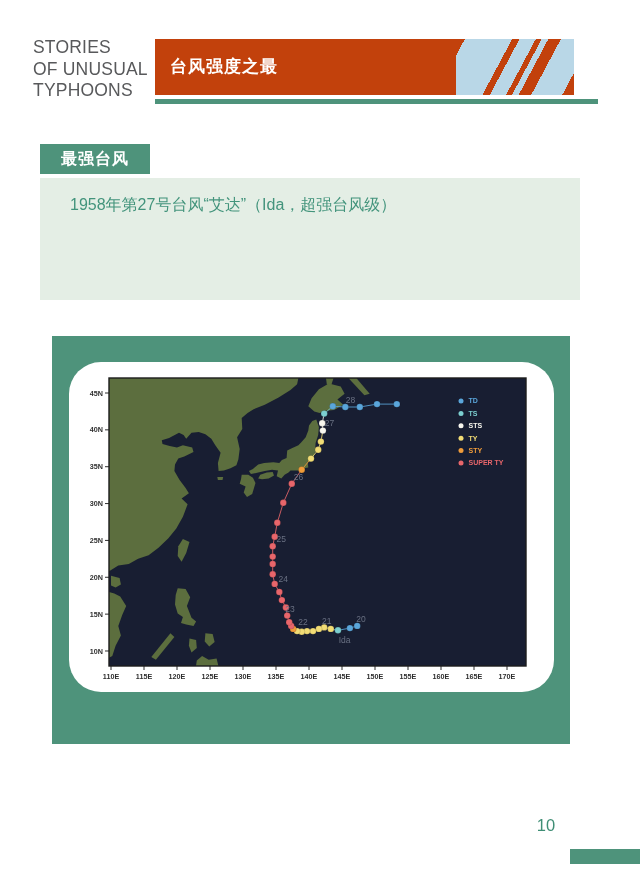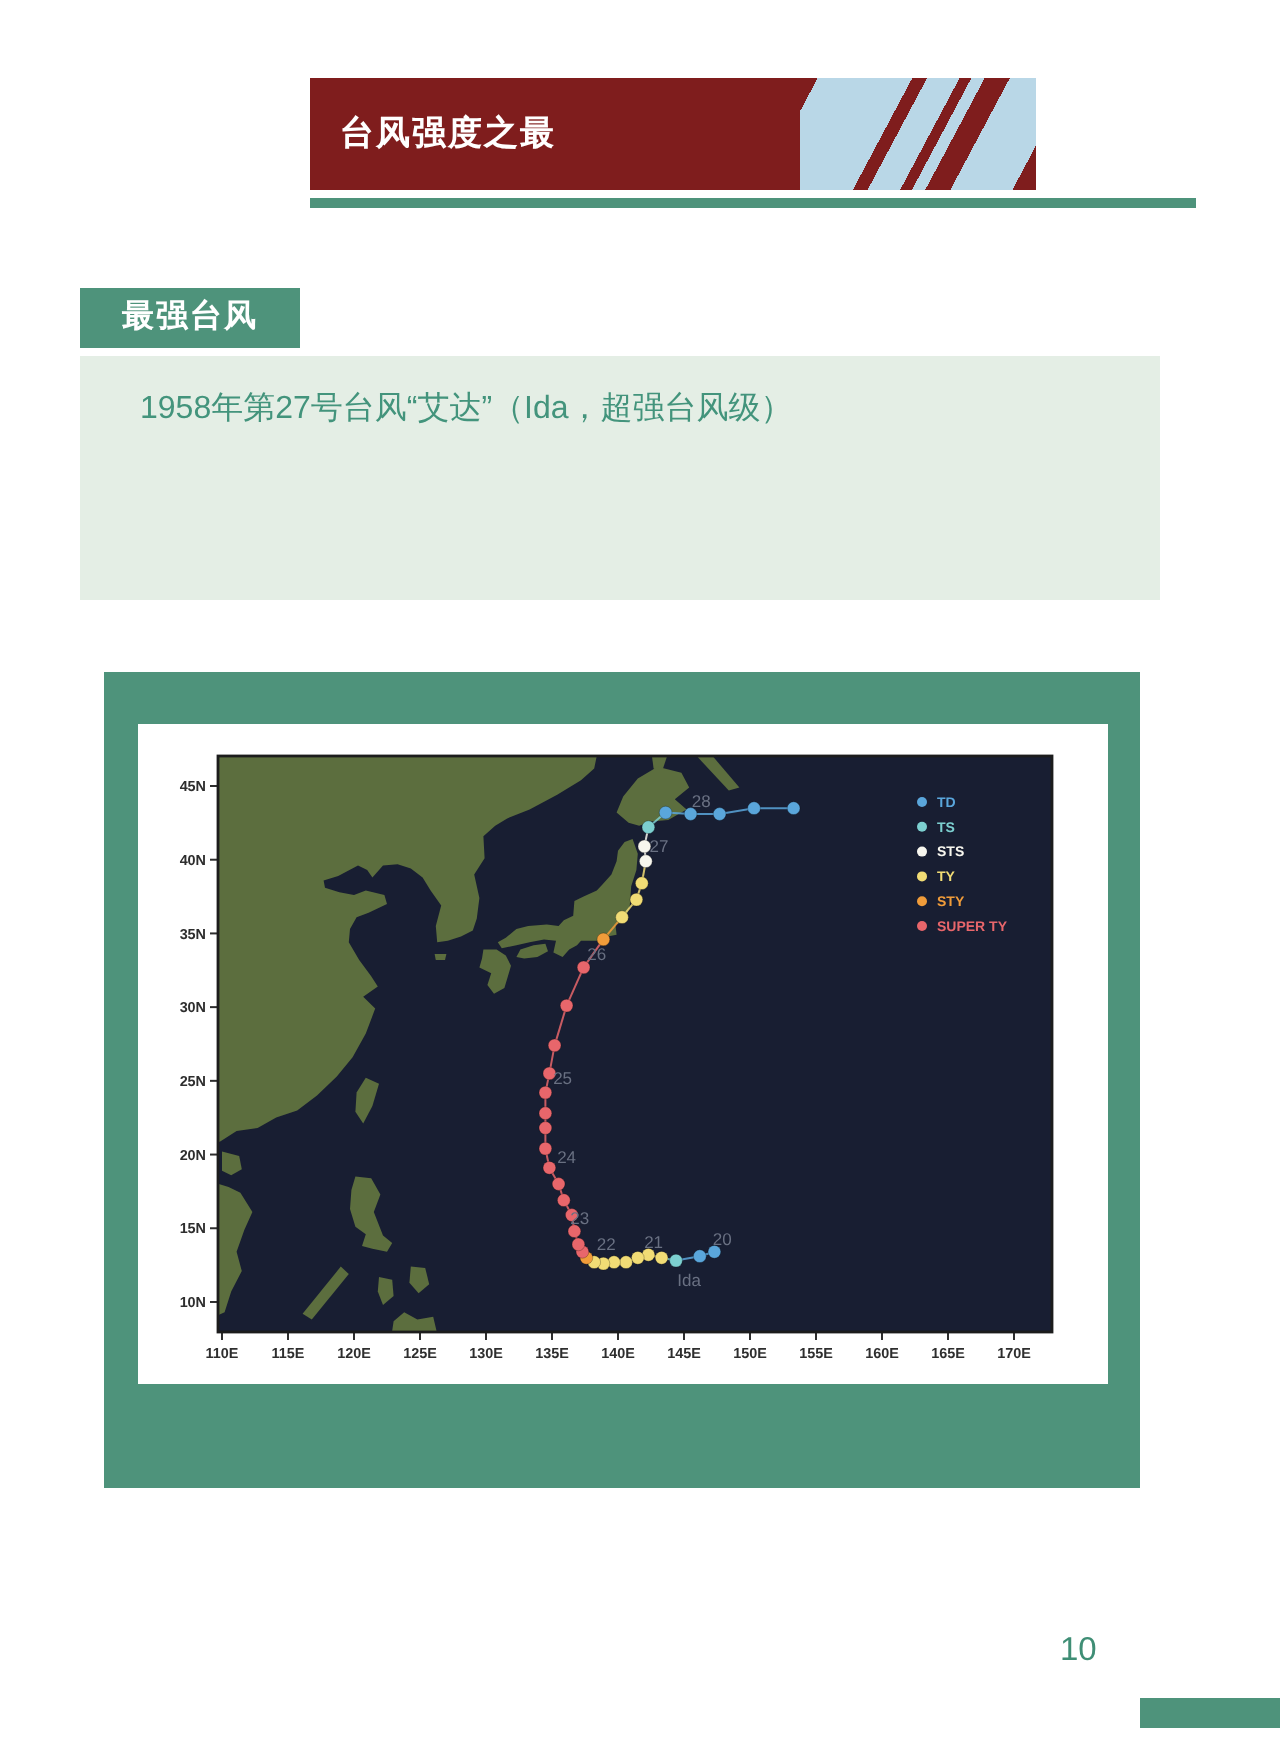--- a/index.html
+++ b/index.html
@@ -2,22 +2,22 @@
 <html><head>
 <meta charset="utf-8">
 <style>
   html,body{margin:0;padding:0;}
   body{background:#ffffff;font-family:"Liberation Sans",sans-serif;}
   .page{position:relative;width:640px;height:881px;background:#ffffff;overflow:hidden;}
 
   
   .brand{position:absolute;left:33px;top:37px;width:130px;color:#58595b;
          font-size:17.5px;line-height:21.5px;letter-spacing:0.2px;font-weight:400;}
-  .header-bar{position:absolute;left:155px;top:39px;width:363px;height:56px;
-              background:#7f1d1d;overflow:hidden;}
+  .header-bar{position:absolute;left:155px;top:39px;width:419px;height:56px;
+              background:#c2410c;overflow:hidden;}
   .header-bar .bar-title{position:absolute;left:15px;top:0;line-height:56px;
               color:#ffffff;font-weight:700;font-size:17px;letter-spacing:1px;}
   .stripes{position:absolute;right:0;top:0;width:118px;height:56px;
            background:linear-gradient(118deg,
              transparent 0 6%, #b9d7e7 6% 38%,
              transparent 38% 43%, #b9d7e7 43% 54%,
              transparent 54% 58%, #b9d7e7 58% 62.5%,
              transparent 62.5% 71%, #b9d7e7 71% 92%,
              transparent 92% 100%);}
   .header-rule{position:absolute;left:155px;top:99px;width:443px;height:5px;background:#4e937b;}
@@ -28,35 +28,40 @@
 
   
   .infobox{position:absolute;left:40px;top:178px;width:540px;height:122px;background:#e4eee5;box-sizing:border-box;
            padding:16px 26px 0 30px;}
   .infobox .title{color:#43947c;font-size:16px;font-weight:400;line-height:22px;}
   .infobox .body{margin-top:7px;color:#3b3b3b;font-size:16px;line-height:28.5px;}
   .infobox .body .l1{text-indent:2em;}
 
   
   .figure-panel{position:absolute;left:52px;top:336px;width:518px;height:408px;background:#4e937b;}
-  .figure-card{position:absolute;left:17px;top:26px;width:485px;height:330px;background:#ffffff;}
+  .figure-card{position:absolute;left:17px;top:26px;width:485px;height:330px;background:#ffffff;border-radius:32px;}
   .figure-card svg{display:block;}
   .map-caption{position:absolute;left:0;top:370px;width:100%;text-align:center;color:#ffffff;
                font-family:"Liberation Serif",serif;font-size:16px;letter-spacing:0.5px;}
 
   
-  .page-num{position:absolute;left:530px;top:816px;width:32px;text-align:left;
+  .page-num{position:absolute;left:530px;top:816px;width:32px;text-align:center;
             color:#3f8e75;font-size:16.5px;font-weight:500;}
   .page-bar{position:absolute;left:570px;top:849px;width:70px;height:15px;background:#4e937b;}
 </style>
 </head>
 <body>
 
 <div class="page">
 
+  <div class="brand">
+    <div>STORIES</div>
+    <div>OF UNUSUAL</div>
+    <div>TYPHOONS</div>
+  </div>
   <div class="header-bar">
     <span class="bar-title">台风强度之最</span>
     <span class="stripes"></span>
   </div>
   <div class="header-rule"></div>
 
   <div class="badge">最强台风</div>
 
   <div class="infobox">
     <div class="title">1958年第27号台风“艾达”（Ida，超强台风级）</div>

